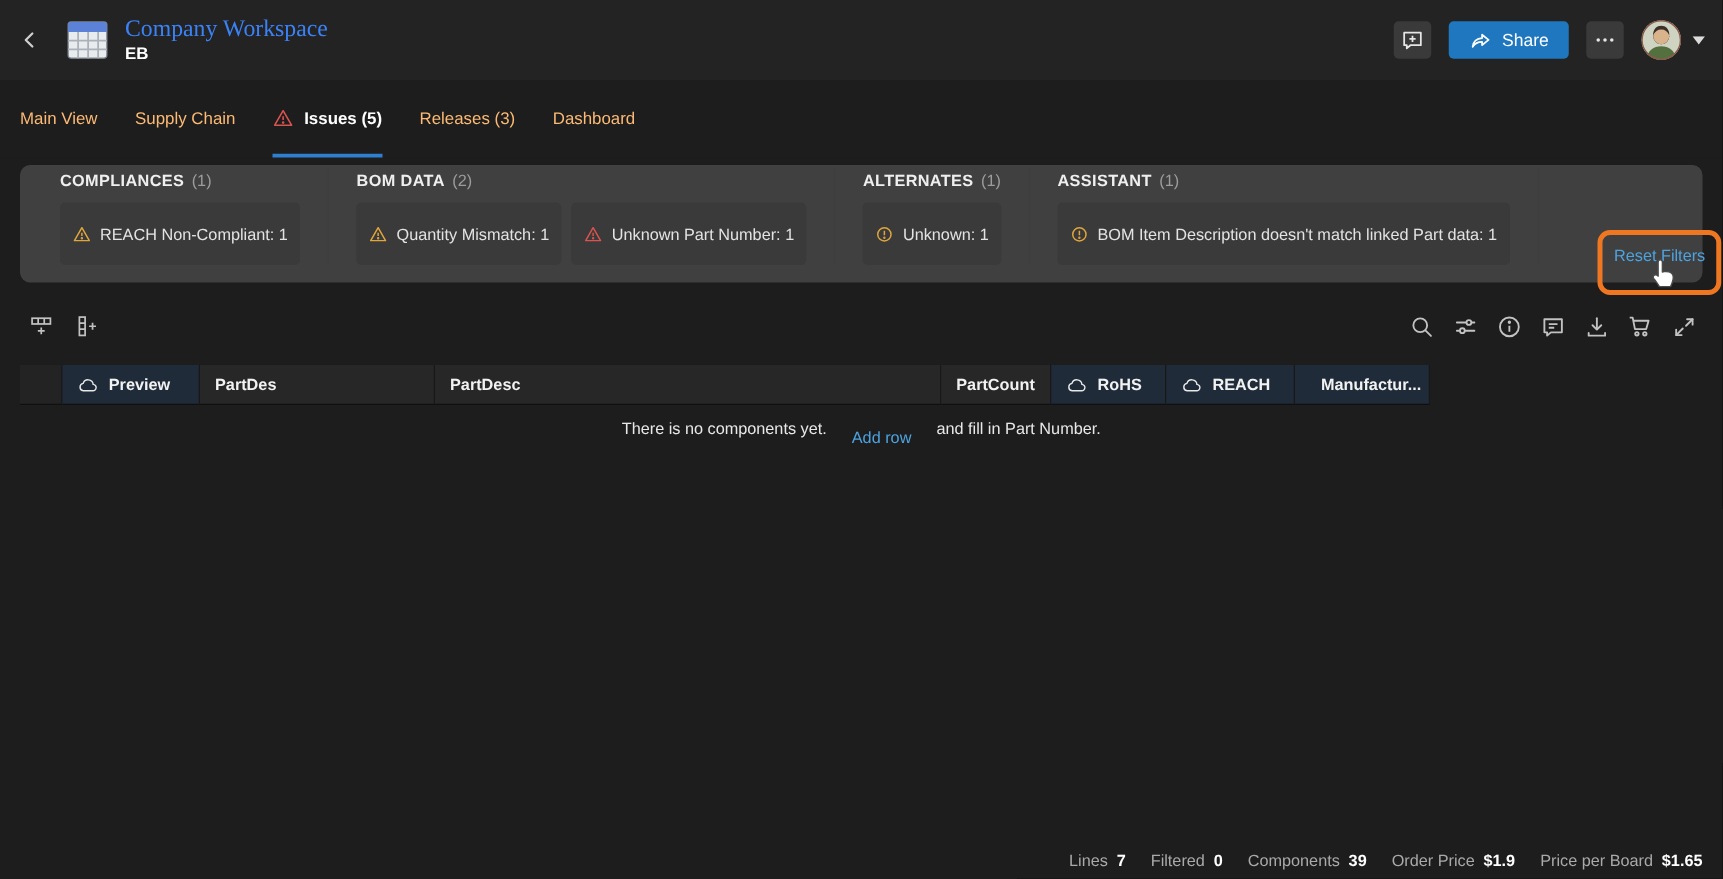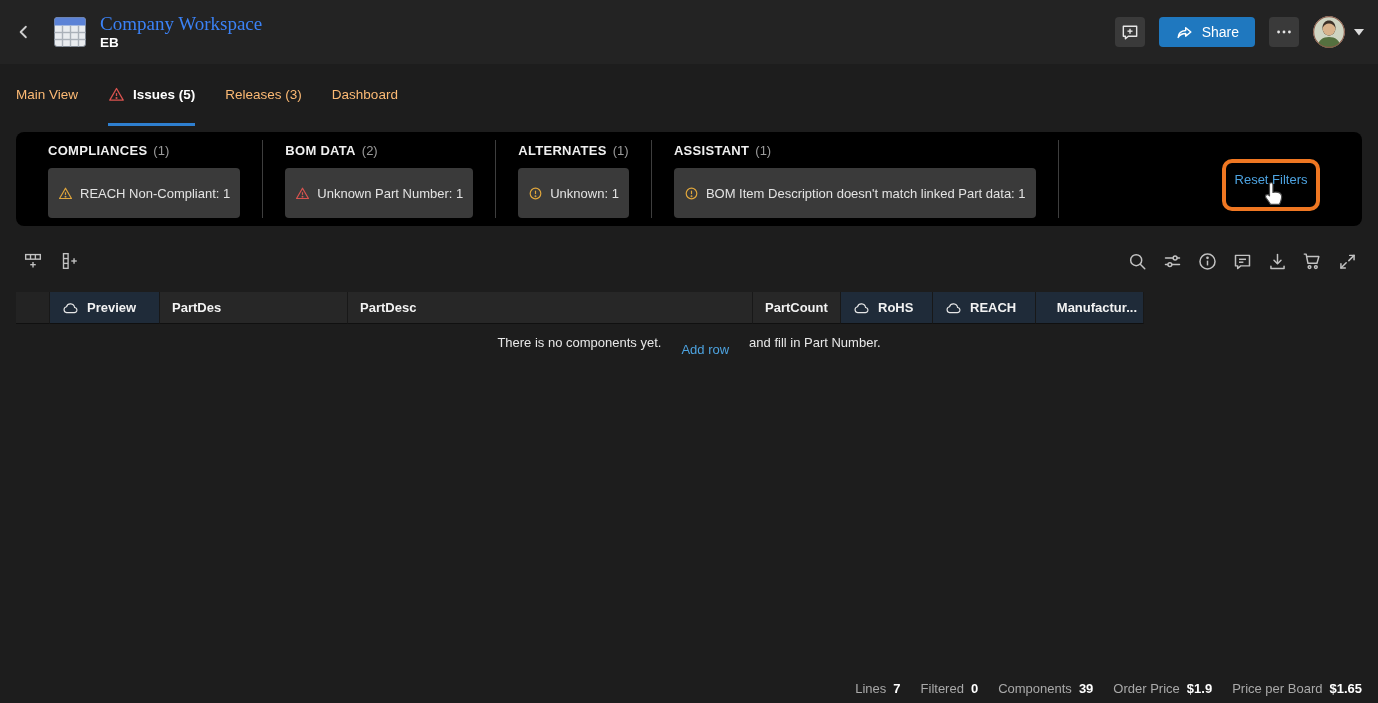--- a/index.html
+++ b/index.html
@@ -23,22 +23,22 @@
   .caret{color:#dcdcdc;}
 
   
   .tabbar{height:62px;display:flex;align-items:stretch;padding:0 16px;gap:30px;background:#1d1d1d;}
   .tab{display:flex;align-items:center;gap:8px;color:#fdba74;font-size:13.5px;border-bottom:3px solid transparent;padding-top:2px;}
   .tab.active{color:#ffffff;font-weight:bold;border-bottom-color:#2e7fd0;}
   .warn-red{color:#d9534f;}
   .warn-yellow{color:#e0a63c;}
 
   
-  .filter-card{margin:6px 16px 0;height:94px;background:#000000;border-radius:8px;
-               display:flex;align-items:center;padding:14px 16px 14px 32px;box-sizing:border-box;}
+  .filter-card{margin:6px 16px 0;height:94px;background:#404040;border-radius:8px;
+               display:flex;align-items:flex-end;padding:14px 16px 14px 32px;box-sizing:border-box;}
   .fgroup{padding-right:22px;border-right:1px solid #3e3e3e;margin-right:22px;}
   .fgroup-head{display:flex;gap:6px;align-items:baseline;margin-top:3px;}
   .fgroup-label{font-weight:bold;letter-spacing:.3px;color:#efefef;}
   .fgroup-count{color:#9c9c9c;}
   .chips{display:flex;gap:8px;margin-top:10px;}
   .chip{display:flex;align-items:center;gap:7px;height:26px;padding:12px 10px;border-radius:4px;background:#3a3a3a;color:#e3e3e3;white-space:nowrap;}
   .reset-wrap{margin-left:auto;min-width:150px;display:flex;align-items:center;justify-content:center;}
   .reset-btn{position:relative;color:#4da3e0;font-size:13px;}
   .reset-ring{position:absolute;top:-13px;bottom:-24px;left:-13px;right:-13px;border:4px solid #ef7722;border-radius:10px;pointer-events:none;}
   .hand-cursor{position:absolute;left:50%;top:9px;transform:translateX(-38%);}
@@ -134,20 +134,23 @@
             </svg>
         </span>
       </div>
     </div>
   </header>
 
   <nav class="tabbar">
     <div class="tab">
       <span>Main View</span>
     </div>
+    <div class="tab">
+      <span>Supply Chain</span>
+    </div>
     <div class="tab active">
       <span class="warn-red">
         <svg width="17" height="17" viewBox="0 0 24 24" fill="none" stroke="currentColor" stroke-width="1.8" stroke-linejoin="round">
           <path d="M12 3.5 L21.5 20 H2.5 Z"></path>
             <line x1="12" y1="10" x2="12" y2="14.2"></line>
             <circle cx="12" cy="17" r="0.6" fill="currentColor"></circle>
         </svg>
       </span>
       <span>Issues (5)</span>
     </div>
@@ -180,20 +183,30 @@
       </div>
     </div>
 
     <div class="fgroup">
       <div class="fgroup-head">
         <span class="fgroup-label">BOM DATA</span>
         <span class="fgroup-count">(2)</span>
       </div>
       <div class="chips">
         <div class="chip">
+          <span class="warn-yellow">
+            <svg width="15" height="15" viewBox="0 0 24 24" fill="none" stroke="currentColor" stroke-width="1.9" stroke-linejoin="round">
+                <path d="M12 3.5 L21.5 20 H2.5 Z"></path>
+                <line x1="12" y1="10" x2="12" y2="14.2"></line>
+                <circle cx="12" cy="17" r="0.6" fill="currentColor"></circle>
+              </svg>
+          </span>
+          <span>Quantity Mismatch: 1</span>
+        </div>
+        <div class="chip">
           <span class="warn-red">
             <svg width="15" height="15" viewBox="0 0 24 24" fill="none" stroke="currentColor" stroke-width="1.9" stroke-linejoin="round">
                 <path d="M12 3.5 L21.5 20 H2.5 Z"></path>
                 <line x1="12" y1="10" x2="12" y2="14.2"></line>
                 <circle cx="12" cy="17" r="0.6" fill="currentColor"></circle>
               </svg>
           </span>
           <span>Unknown Part Number: 1</span>
         </div>
       </div>

